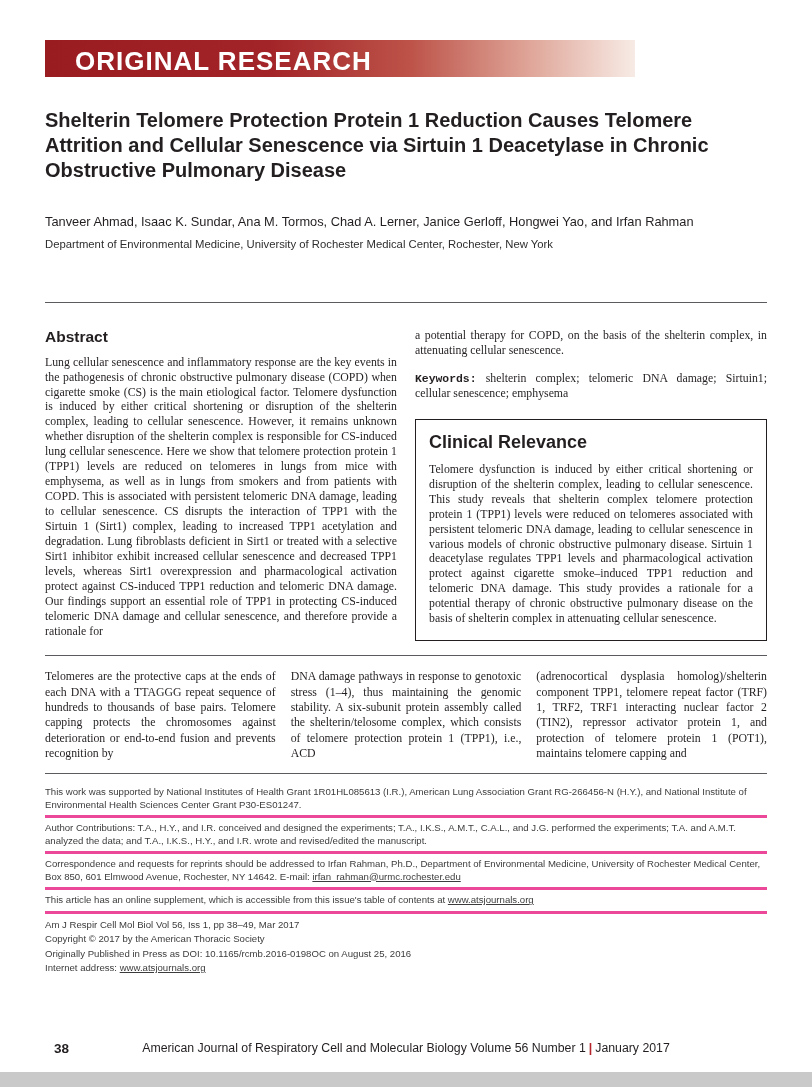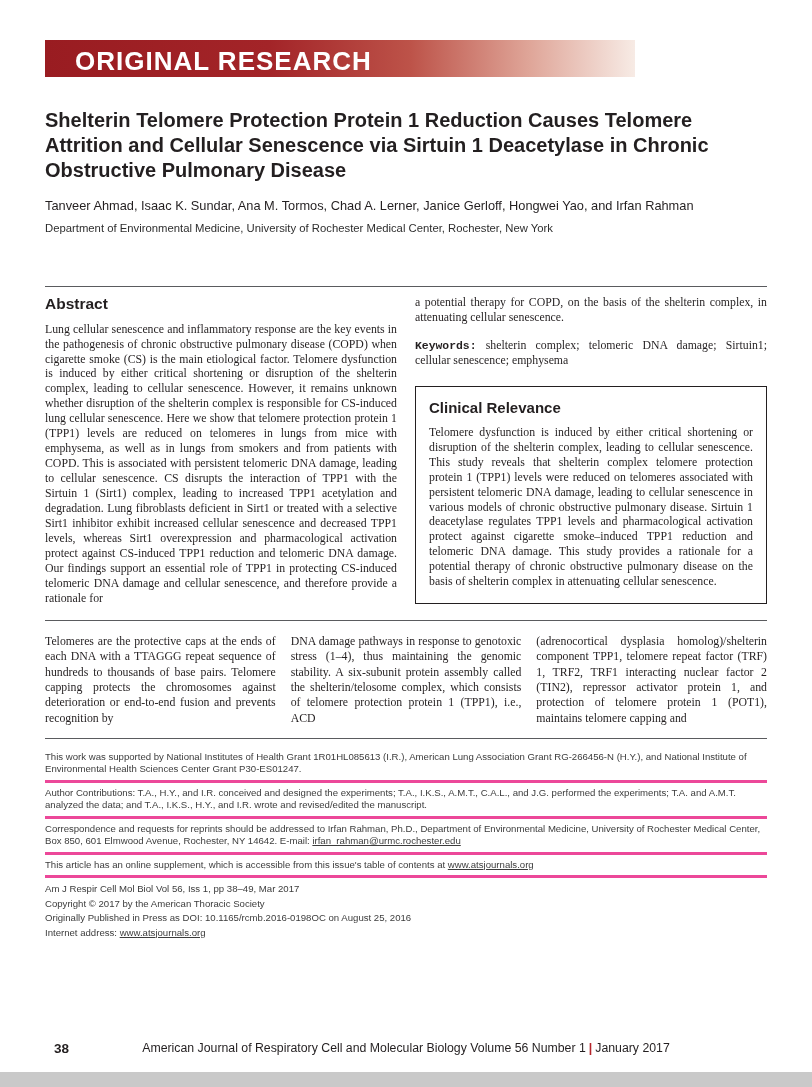--- a/index.html
+++ b/index.html
@@ -20,39 +20,39 @@
   .banner-label {
     font-family:"Liberation Sans", sans-serif; font-weight:700; font-size:26px;
     letter-spacing:1px; color:#ffffff;
   }
 
   
   .title {
     font-family:"Liberation Sans", sans-serif; font-weight:700; font-size:20px;
     line-height:1.26; margin-top:31px; color:#231f20;
   }
-  .authors { font-family:"Liberation Sans", sans-serif; font-size:12.8px; margin-top:14px; }
+  .authors { font-family:"Liberation Sans", sans-serif; font-size:12.8px; margin-top:30px; }
   .affiliation { font-family:"Liberation Sans", sans-serif; font-size:11.3px; margin-top:9px; color:#2e2e2e; }
 
   .rule { border:none; border-top:1px solid #5a5b5e; }
   .rule-1 { margin-top:52px; }
   .rule-2 { margin-top:14px; }
   .rule-3 { margin-top:12px; }
 
   
-  .abstract-section { display:flex; gap:18px; margin-top:8px; }
+  .abstract-section { display:flex; gap:18px; margin-top:25px; }
   .abstract-section .col { flex:1; min-width:0; }
   .h-abstract { font-family:"Liberation Sans", sans-serif; font-size:15.5px; font-weight:700; margin-bottom:9px; }
   .serif { font-size:11.8px; line-height:1.27; text-align:justify; }
   .keywords { margin-top:13px; font-size:11.8px; line-height:1.3; text-align:justify; }
   .kw-label { font-family:Liberation Mono, monospace; font-weight:700; font-size:11.4px; }
 
   .clinical-box { border:1px solid #231f20; margin-top:17px; padding:12px 13px 14px 13px; }
   .clinical-box .h-clinical {
-    font-family:"Liberation Sans", sans-serif; font-size:15px; font-weight:700; margin-bottom:9px;
+    font-family:"Liberation Sans", sans-serif; font-size:18px; font-weight:700; margin-bottom:9px;
   }
 
   
   .body-columns { display:flex; gap:15px; margin-top:13px; }
   .body-columns .bcol { flex:1; min-width:0; font-size:11.8px; line-height:1.3; text-align:justify; }
 
   
   .footnotes {
     margin-top:8px; font-family:"Liberation Sans", sans-serif; font-size:9.6px;
     line-height:1.3; color:#3c3c3c;

